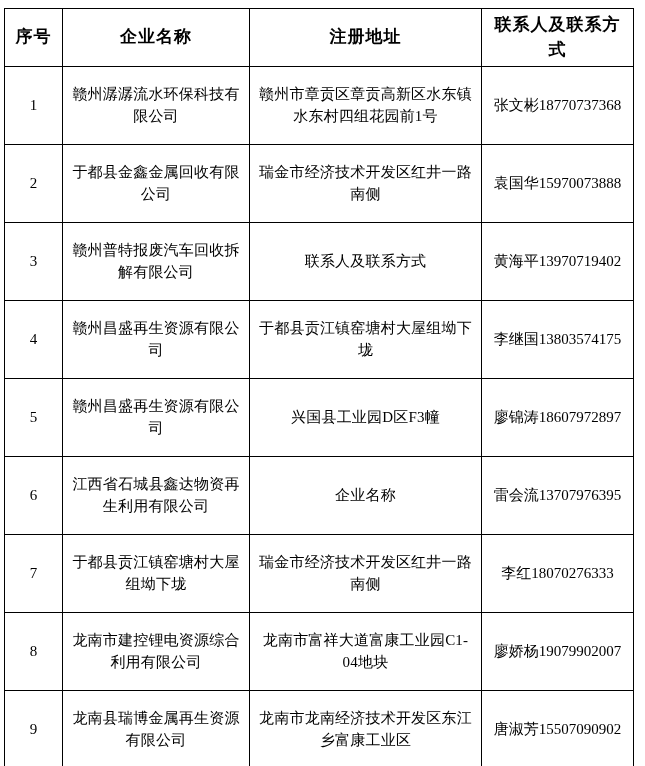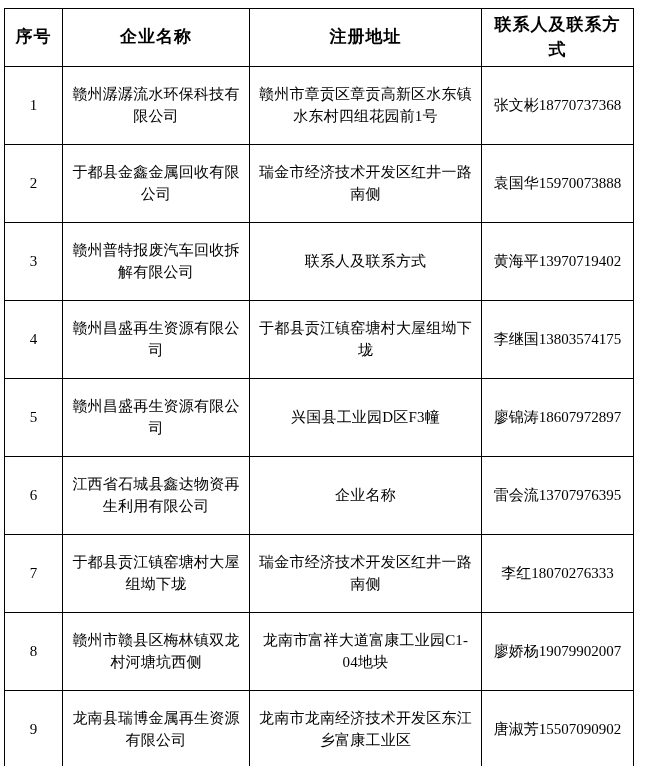--- a/index.html
+++ b/index.html
@@ -120,21 +120,21 @@
         <td class="contact-cell">雷会流13707976395</td>
       </tr>
       <tr>
         <td class="index-cell">7</td>
         <td class="name-cell">于都县贡江镇窑塘村大屋组坳下垅</td>
         <td class="addr-cell">瑞金市经济技术开发区红井一路南侧</td>
         <td class="contact-cell">李红18070276333</td>
       </tr>
       <tr>
         <td class="index-cell">8</td>
-        <td class="name-cell">赣州市赣县区梅林镇双龙村河塘坑西侧</td>
+        <td class="name-cell">龙南市建控锂电资源综合利用有限公司</td>
         <td class="addr-cell">龙南市富祥大道富康工业园C1-04地块</td>
         <td class="contact-cell">廖娇杨19079902007</td>
       </tr>
       <tr class="row-last">
         <td class="index-cell">9</td>
         <td class="name-cell">龙南县瑞博金属再生资源有限公司</td>
         <td class="addr-cell">龙南市龙南经济技术开发区东江乡富康工业区</td>
         <td class="contact-cell">唐淑芳15507090902</td>
       </tr>
     </tbody>

